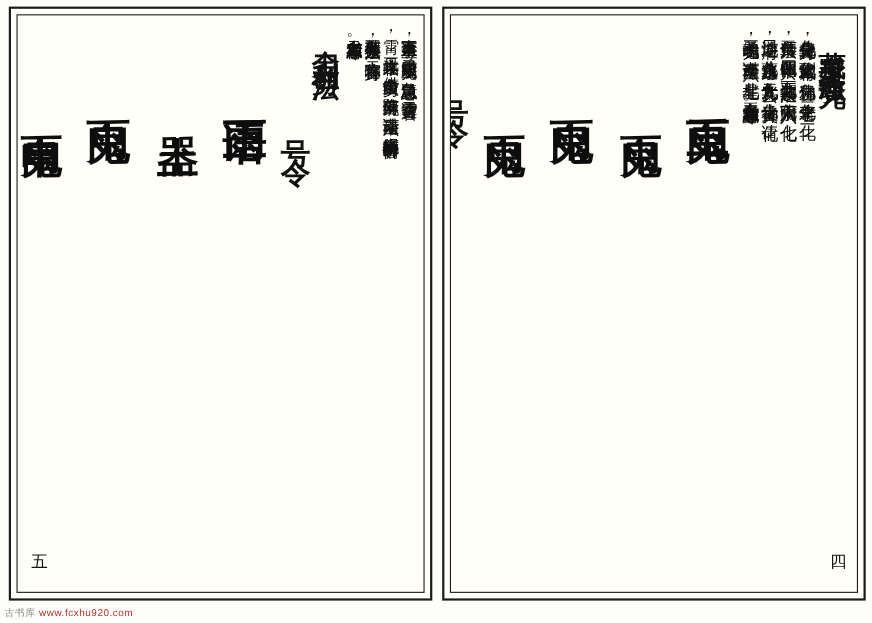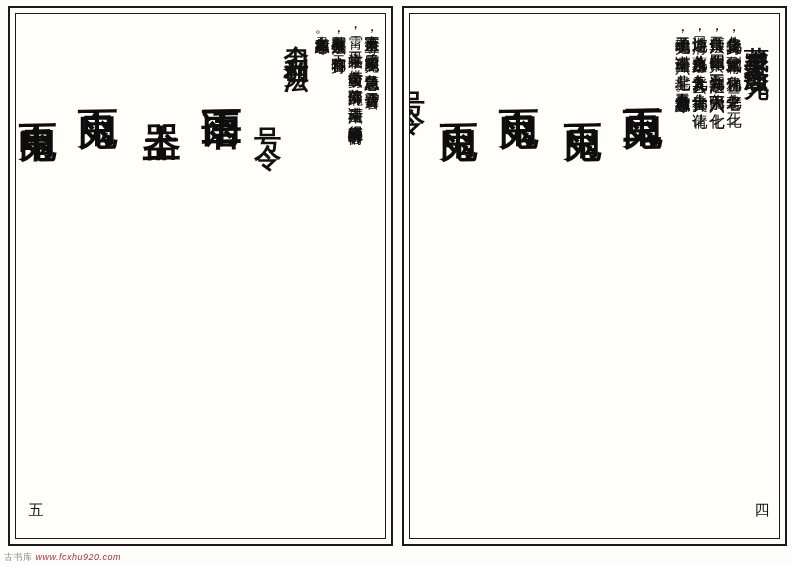--- a/index.html
+++ b/index.html
@@ -130,21 +130,21 @@
   
   .watermark {
     position: absolute;
     left: 4px;
     bottom: 2px;
     font-size: 9px;
     color: #8a8a8a;
     font-family: "Liberation Sans", sans-serif;
     letter-spacing: 0.5px;
   }
-  .watermark .site { color: #b03030; font-style: italic; }
+  .watermark .site { color: #b03030; }
 </style>
 </head>
 <body>
 
 <div id="page">
 
   <div class="leaf right">
     <div class="inner">
       <div class="cols">
 

